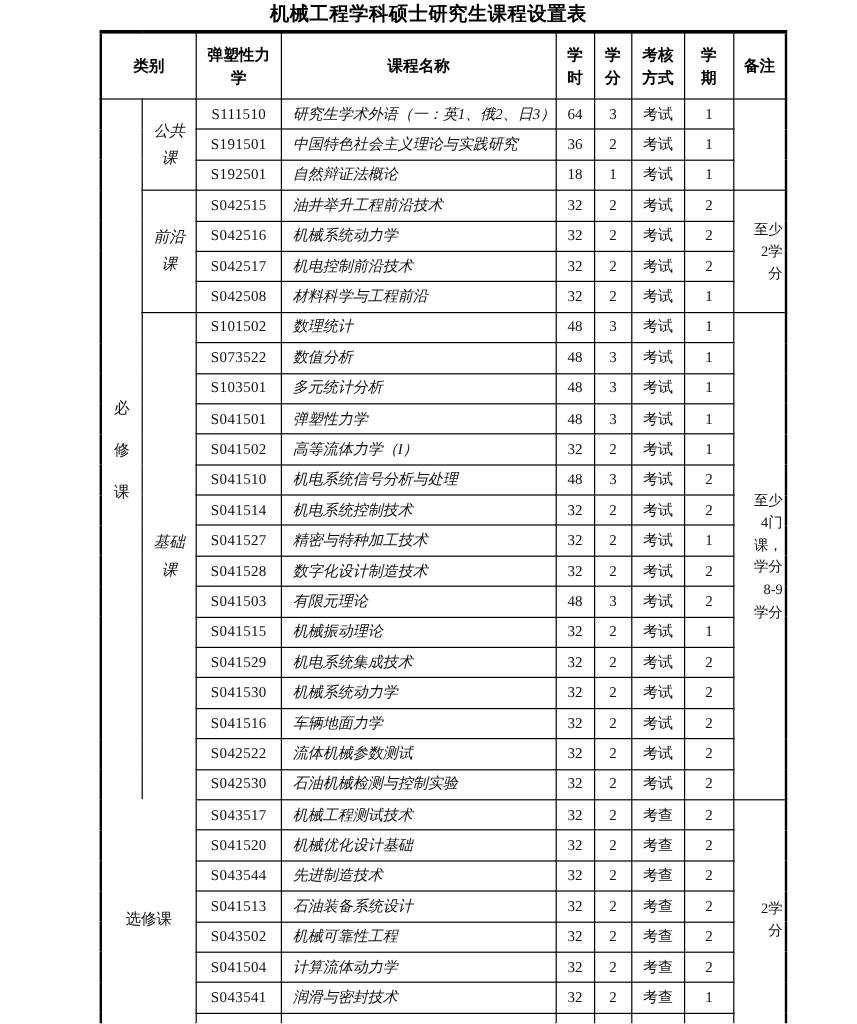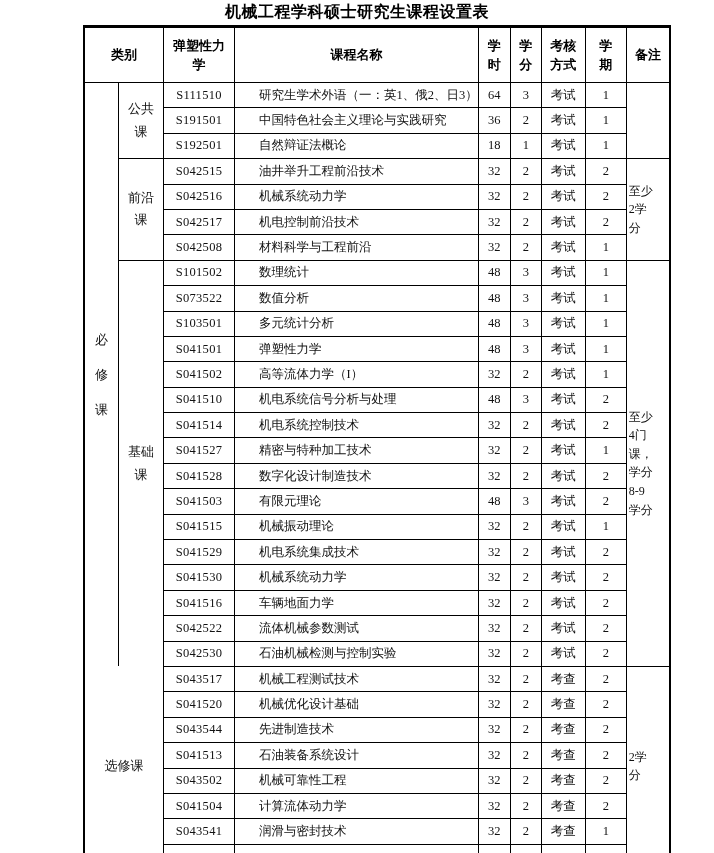--- a/index.html
+++ b/index.html
@@ -49,29 +49,29 @@
     padding: 0 8px;
   }
   tbody tr { height: 25.4px; }
   tbody td {
     font-size: 12.5px;
     text-align: center;
     vertical-align: middle;
     color: #111;
   }
   td.c-code { letter-spacing: 0.3px; margin-top: 42px; }
-  td.c-name { text-align: left; padding-left: 24px; white-space: nowrap; }
+  td.c-name { text-align: left; padding-left: 9px; white-space: nowrap; font-style: italic; }
   td.cat-main { font-size: 13px; line-height: 2.7; padding: 0 10px; word-break: break-all; }
-  td.cat-sub  { font-size: 13px; line-height: 1.75; padding: 0 9px; word-break: break-all; }
+  td.cat-sub  { font-size: 13px; line-height: 1.75; padding: 0 9px; word-break: break-all; font-style: italic; }
   td.cat-elective { font-size: 13px; }
   td.c-note {
     font-size: 12px;
     line-height: 1.55;
     white-space: pre-line;
-    text-align: left;
+    text-align: right;
     vertical-align: middle;
     word-break: break-all;
     padding: 2px 2px;
   }
   .b-hide-bottom { border-bottom-style: hidden; }
   .b-hide-top { border-top-style: hidden; }
   tr.phantom { height: 22px; }
   tr.phantom td { border-bottom-style: hidden; }
 </style>
 </head>

